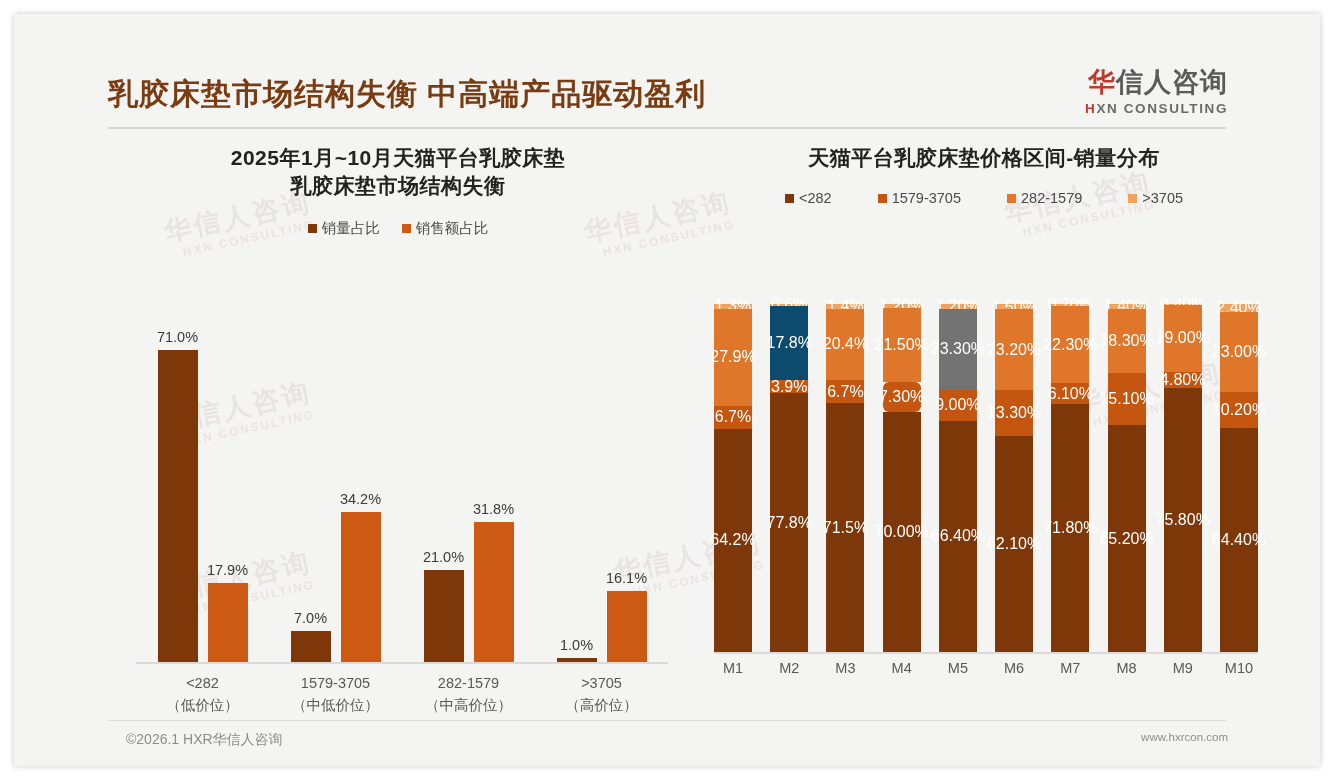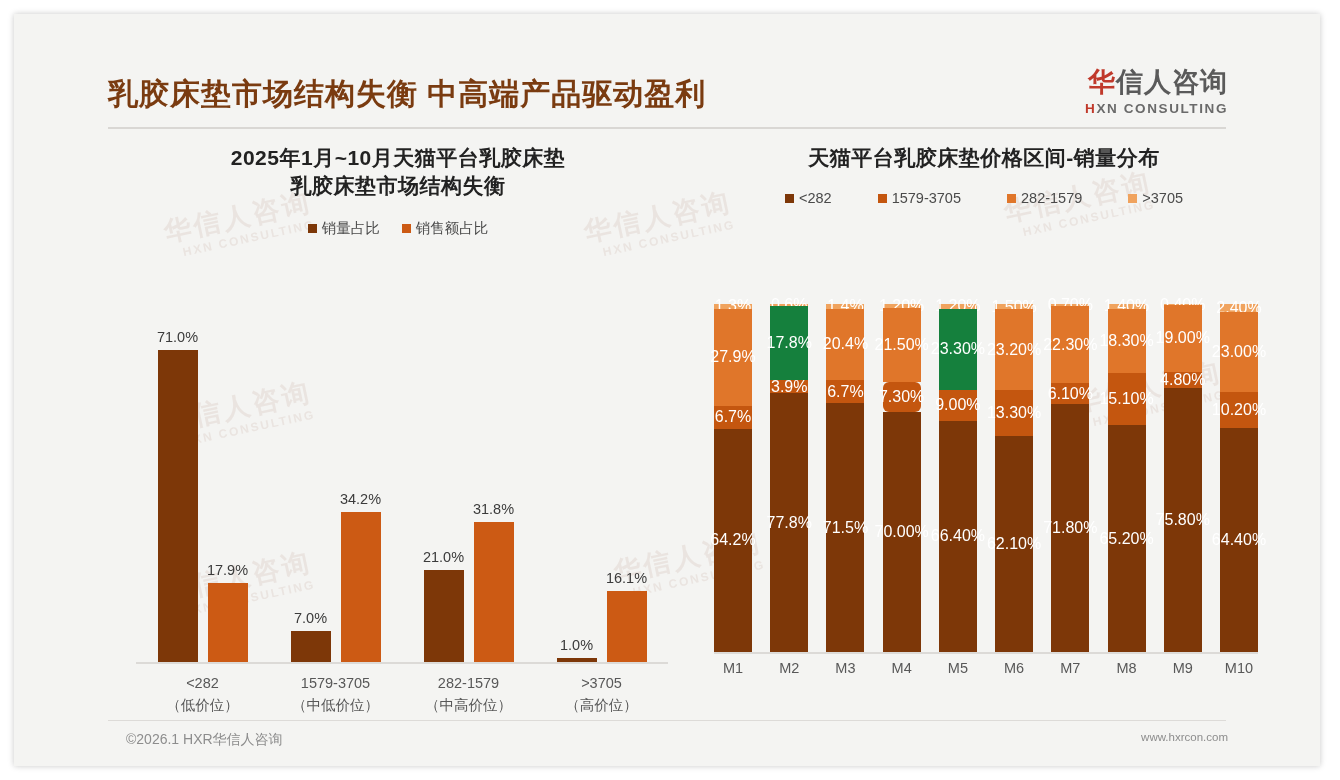--- a/index.html
+++ b/index.html
@@ -293,21 +293,21 @@
               <span>6.7%</span>
             </div>
             <div class="rseg" style="height: 223.416px; background: rgb(125, 55, 8);">
               <span>64.2%</span>
             </div>
           </div>
           <div class="rcol">
             <div class="rseg" style="height: 2.088px; background: rgb(240, 163, 94);">
               <span>0.6%</span>
             </div>
-            <div class="rseg" style="height: 78px; background: #15803d;">
+            <div class="rseg" style="height: 78px; background: #0c4a6e;">
               <span>17.8%</span>
             </div>
             <div class="rseg" style="height: 13.572px; background: rgb(196, 86, 15);">
               <span>3.9%</span>
             </div>
             <div class="rseg" style="height: 270.744px; background: rgb(125, 55, 8);">
               <span>77.8%</span>
             </div>
           </div>
           <div class="rcol">
@@ -335,21 +335,21 @@
               <span>7.30%</span>
             </div>
             <div class="rseg" style="height: 243.6px; background: rgb(125, 55, 8);">
               <span>70.00%</span>
             </div>
           </div>
           <div class="rcol">
             <div class="rseg" style="height: 4.176px; background: rgb(240, 163, 94);">
               <span>1.20%</span>
             </div>
-            <div class="rseg" style="height: 81.084px; background: #15803d;">
+            <div class="rseg" style="height: 81.084px; background: #737373;">
               <span>23.30%</span>
             </div>
             <div class="rseg" style="height: 31.32px; background: rgb(196, 86, 15); text-decoration: underline;">
               <span>9.00%</span>
             </div>
             <div class="rseg" style="height: 231.072px; background: rgb(125, 55, 8);">
               <span>66.40%</span>
             </div>
           </div>
           <div class="rcol">

